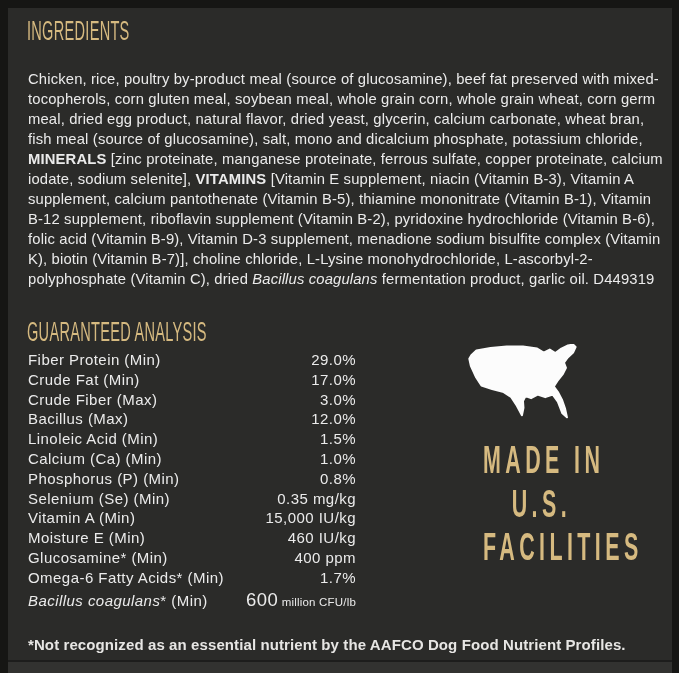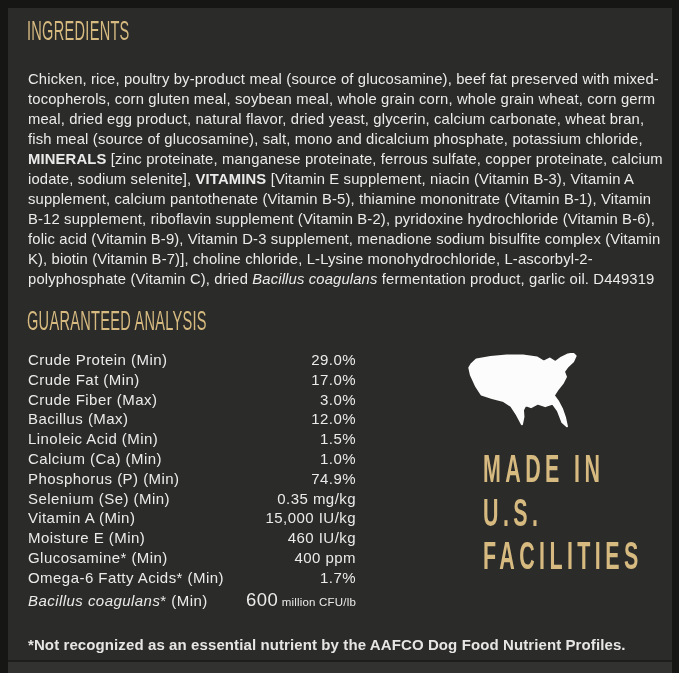--- a/index.html
+++ b/index.html
@@ -36,21 +36,21 @@
     line-height:31px;
     white-space:nowrap;
   }
   .heading .squeeze{
     display:inline-block;
     transform:scaleX(0.54);
     transform-origin:left center;
     letter-spacing:0.5px;
   }
   #ingredients-heading{left:27px;top:16px;}
-  #ga-heading{left:27px;top:306px;}
+  #ga-heading{left:27px;top:317px;}
   .ingredients-text{
     position:absolute;
     left:28px;top:54px;width:636px;
     color:var(--text_light);
     font-size:14.8px;
     line-height:20px;
     letter-spacing:0.15px;
   }
   .seg-bold{font-weight:bold;}
   .seg-italic{font-style:italic;}
@@ -75,22 +75,22 @@
     position:absolute;
     left:28px;top:636px;width:400px;
     color:#e7e6e4;
     font-size:15px;
     font-weight:bold;
     letter-spacing:0.1px;
     white-space:nowrap;
   }
   .made-in-block{
     position:absolute;
-    left:447px;top:353px;width:160px;
-    text-align:left;
+    left:447px;top:344px;width:160px;
+    text-align:right;
   }
   .usa-map{
     display:block;
     margin:0 auto;
     width:122px;height:86px;
   }
   .made-in-text{margin-top:8px;}
   .made-line{
     color:var(--gold);
     font-weight:bold;
@@ -114,21 +114,21 @@
   </div>
 
   <p class="ingredients-text"><span>Chicken, rice, poultry by-product meal (source of glucosamine), beef fat preserved with mixed-tocopherols, corn gluten meal, soybean meal, whole grain corn, whole grain wheat, corn germ meal, dried egg product, natural flavor, dried yeast, glycerin, calcium carbonate, wheat bran, fish meal (source of glucosamine), salt, mono and dicalcium phosphate, potassium chloride, </span><span class="seg-bold">MINERALS</span><span> [zinc proteinate, manganese proteinate, ferrous sulfate, copper proteinate, calcium iodate, sodium selenite], </span><span class="seg-bold">VITAMINS</span><span> [Vitamin E supplement, niacin (Vitamin B-3), Vitamin A supplement, calcium pantothenate (Vitamin B-5), thiamine mononitrate (Vitamin B-1), Vitamin B-12 supplement, riboflavin supplement (Vitamin B-2), pyridoxine hydrochloride (Vitamin B-6), folic acid (Vitamin B-9), Vitamin D-3 supplement, menadione sodium bisulfite complex (Vitamin K), biotin (Vitamin B-7)], choline chloride, L-Lysine monohydrochloride, L-ascorbyl-2-polyphosphate (Vitamin C), dried </span><span class="seg-italic">Bacillus coagulans</span><span> fermentation product, garlic oil. D449319</span></p>
 
   <div class="heading" id="ga-heading">
     <span class="squeeze">GUARANTEED ANALYSIS</span>
   </div>
 
   <div class="ga-table">
       <div class="ga-row">
-        <span class="ga-label"><span>Crude Protein (Min)</span></span>
+        <span class="ga-label"><span>Fiber Protein (Min)</span></span>
         <span class="ga-value"><span>29.0%</span></span>
       </div>
       <div class="ga-row">
         <span class="ga-label"><span>Crude Fat (Min)</span></span>
         <span class="ga-value"><span>17.0%</span></span>
       </div>
       <div class="ga-row">
         <span class="ga-label"><span>Crude Fiber (Max)</span></span>
         <span class="ga-value"><span>3.0%</span></span>
       </div>
@@ -139,21 +139,21 @@
       <div class="ga-row">
         <span class="ga-label"><span>Linoleic Acid (Min)</span></span>
         <span class="ga-value"><span>1.5%</span></span>
       </div>
       <div class="ga-row">
         <span class="ga-label"><span>Calcium (Ca) (Min)</span></span>
         <span class="ga-value"><span>1.0%</span></span>
       </div>
       <div class="ga-row">
         <span class="ga-label"><span>Phosphorus (P) (Min)</span></span>
-        <span class="ga-value"><span>74.9%</span></span>
+        <span class="ga-value"><span>0.8%</span></span>
       </div>
       <div class="ga-row">
         <span class="ga-label"><span>Selenium (Se) (Min)</span></span>
         <span class="ga-value"><span>0.35 mg/kg</span></span>
       </div>
       <div class="ga-row">
         <span class="ga-label"><span>Vitamin A (Min)</span></span>
         <span class="ga-value"><span>15,000 IU/kg</span></span>
       </div>
       <div class="ga-row">

